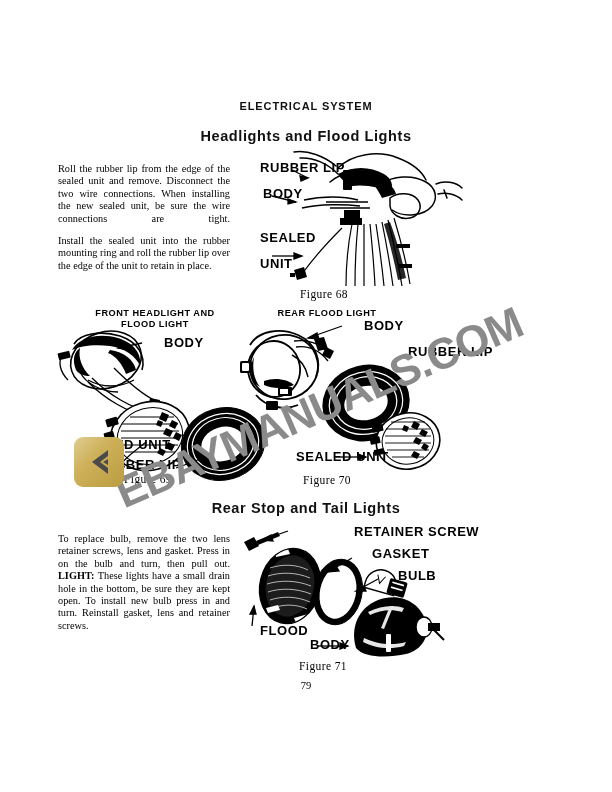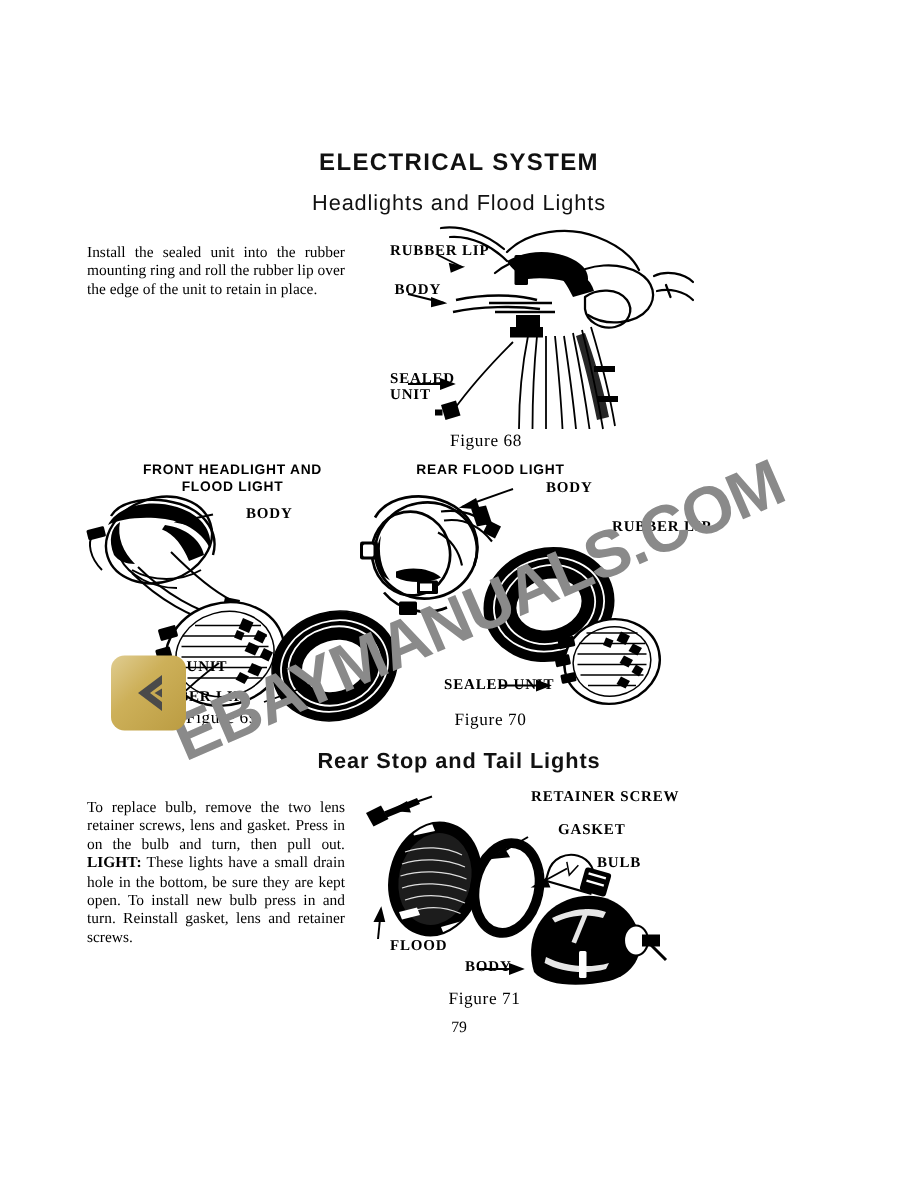--- a/index.html
+++ b/index.html
@@ -22,31 +22,31 @@
   }
 
   
   .h-chapter {
     position: absolute;
     left: 0; right: 0;
     top: 100px;
     text-align: center;
     font-family: "Liberation Sans", sans-serif;
     font-weight: bold;
-    font-size: 16px;
+    font-size: 11px;
     letter-spacing: 0.9px;
     color: #111;
   }
   .h-section {
     position: absolute;
     left: 0; right: 0;
     top: 128px;
     text-align: center;
     font-family: "Liberation Sans", sans-serif;
-    font-weight: normal;
+    font-weight: bold;
     font-size: 14.5px;
     letter-spacing: 0.6px;
     color: #111;
   }
   .h-section2 {
     position: absolute;
     left: 0; right: 0;
     top: 500px;
     text-align: center;
     font-family: Liberation Sans, sans-serif;
@@ -82,23 +82,23 @@
     font-family: "Liberation Serif", serif;
     font-size: 11.5px;
     letter-spacing: 0.4px;
     color: #000;
     white-space: nowrap;
   }
 
   
   .callout {
     position: absolute;
-    font-family: Liberation Serif, serif;
+    font-family: Liberation Sans, sans-serif;
     font-weight: bold;
-    font-size: 10px;
+    font-size: 13px;
     letter-spacing: 0.55px;
     color: #000;
     white-space: nowrap;
     line-height: 8.4px;
     padding-left: 20px;
   }
 
   
   .fig-title {
     position: absolute;
@@ -162,20 +162,21 @@
 </head>
 <body>
 
 <div class="page">
 
   <div class="h-chapter">ELECTRICAL SYSTEM</div>
 
   <div class="h-section">Headlights and Flood Lights</div>
 
   <div class="col-text" id="para-block-1">
+    <p>Roll the rubber lip from the edge of the sealed unit and remove. Disconnect the two wire connections. When installing the new sealed unit, be sure the wire connections are tight.</p>
     <p class="last">Install the sealed unit into the rubber mounting ring and roll the rubber lip over the edge of the unit to retain in place.</p>
   </div>
 
   <div class="illus" style="left:286px; top:148px;">
     <svg width="200" height="140" viewBox="0 0 200 140">
       <g fill="none" stroke="#000" stroke-width="1.5" stroke-linecap="round" stroke-linejoin="round">
 
         <path d="M8 4 C22 2, 38 8, 50 18"></path>
         <path d="M14 10 C28 9, 42 16, 52 26"></path>
         <path d="M52 20 C66 6, 92 2, 112 10 C128 16, 136 24, 140 32"></path>
@@ -226,21 +227,21 @@
 
       <g fill="#000">
         <path d="M8 122 l10 -3 l3 10 l-10 3 z"></path>
         <rect x="4" y="125" width="5" height="4"></rect>
       </g>
     </svg>
   </div>
 
   <div class="callout" style="left:240px; top:164px;">RUBBER LIP</div>
   <div class="callout" style="left:243px; top:190px;">BODY</div>
-  <div class="callout" style="left:240px; top:249px;">SEALED</div>
+  <div class="callout" style="left:240px; top:234px;">SEALED</div>
   <div class="callout" style="left:240px; top:260px;">UNIT</div>
 
   <div class="illus" style="left:236px; top:158px;">
     <svg width="120" height="120" viewBox="0 0 120 120">
       <g stroke="#000" stroke-width="1.3" fill="#000">
         <path d="M56 12 L72 20" fill="none"></path>
         <path d="M72 20 l-8 -2 l1 5 z"></path>
         <path d="M36 38 L60 44" fill="none"></path>
         <path d="M60 44 l-8 -3 l0 5 z"></path>
         <path d="M36 98 L66 98" fill="none"></path>

